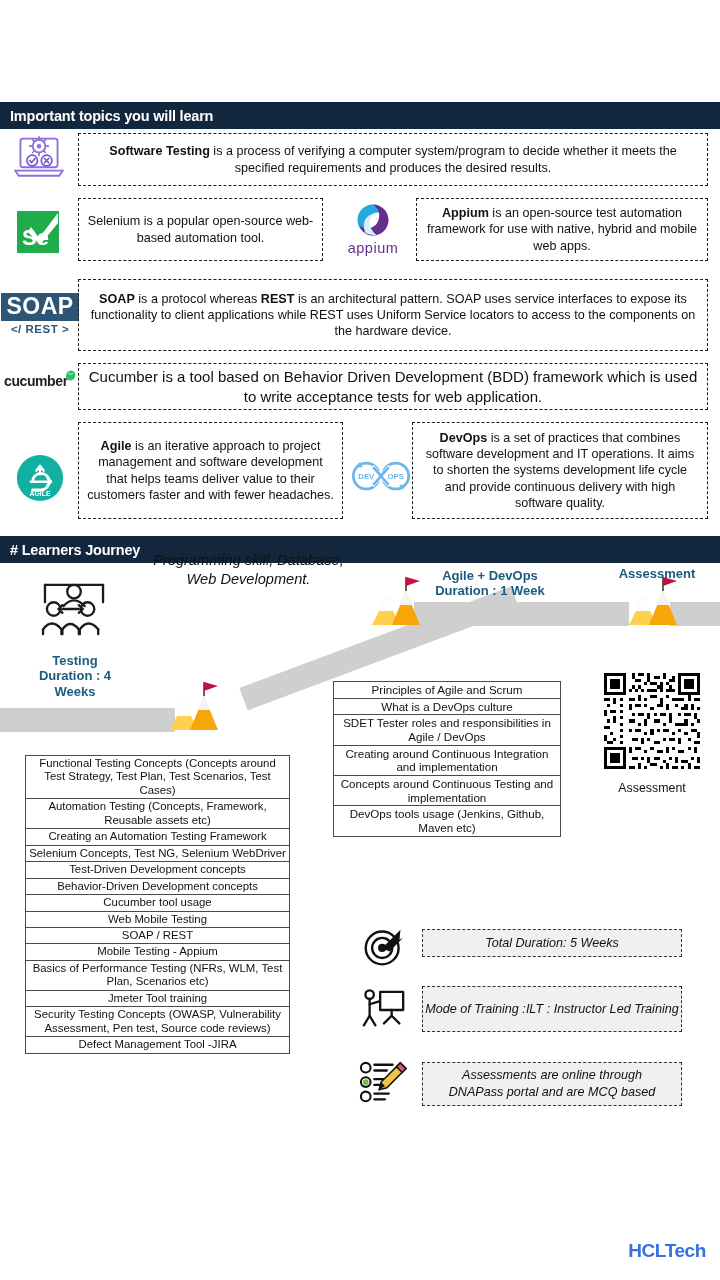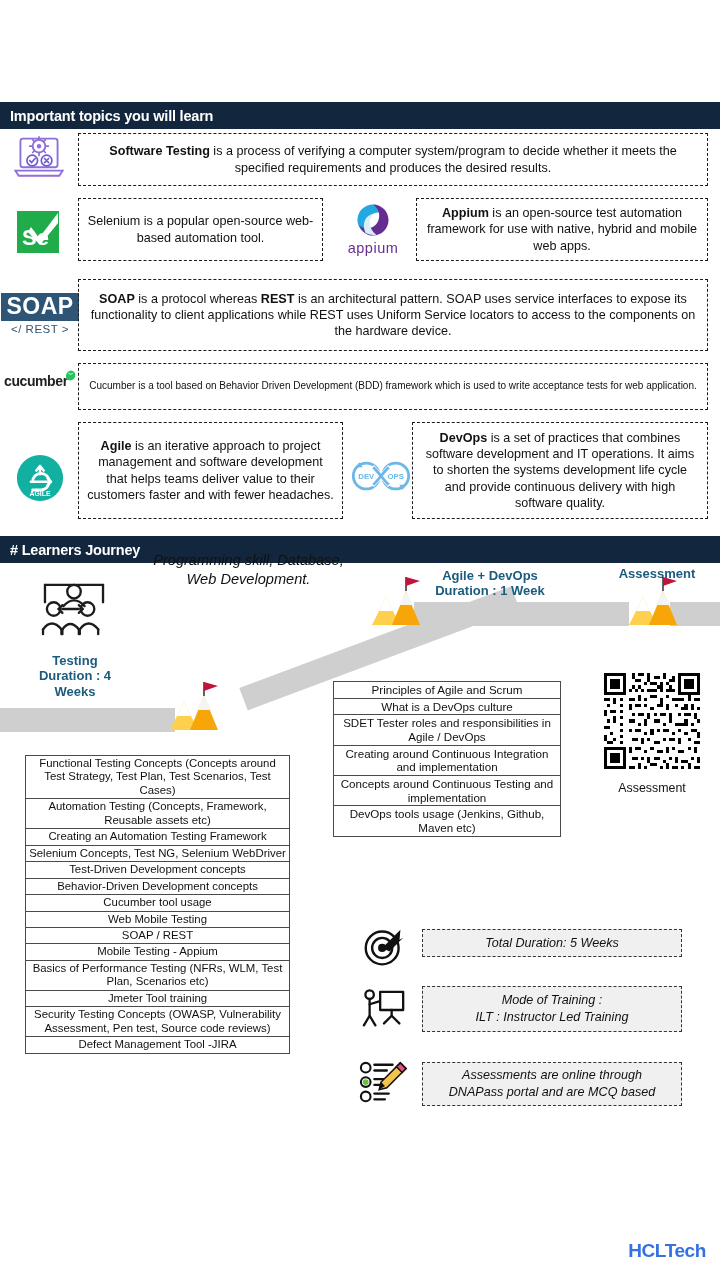--- a/index.html
+++ b/index.html
@@ -151,21 +151,21 @@
     background: #2e5575;
     color: #fff;
     font-weight: bold;
     font-size: 23px;
     letter-spacing: 0.5px;
     padding: 1px 5px 2px 5px;
     line-height: 1.05;
   }
   .rest-text {
     color: #2e5575;
-    font-weight: normal;
+    font-weight: bold;
     font-size: 11.5px;
     letter-spacing: 0.5px;
     margin-top: 2px;
   }
 
   .se-badge {
     width: 42px; height: 42px;
     background: #20ac4b;
     color: #fff;
     font-weight: bold;
@@ -263,21 +263,21 @@
   </span>
 </div>
 
 <div class="iconcell" style="left:4px; top:364px; width:72px; height:34px;">
   <span class="cucumber-word">cucumber</span>
   <svg viewBox="0 0 20 20" width="13" height="13" style="margin-left:-3px; margin-top:-12px;" aria-hidden="true">
     <ellipse cx="10" cy="10" rx="8" ry="9" fill="#22c55e" transform="rotate(25 10 10)"></ellipse>
     <path d="M6 6 q4 4 8 0" stroke="#ffffff" stroke-width="1.4" fill="none"></path>
   </svg>
 </div>
-<div class="dashbox" style="left:78px; top:363px; width:630px; height:47px; font-size:10px;">
+<div class="dashbox" style="left:78px; top:363px; width:630px; height:47px; font-size:15px;">
   <span class="t">Cucumber is a tool based on Behavior Driven Development (BDD) framework which is used to write acceptance tests for web application.</span>
 </div>
 
 <div class="iconcell" style="left:14px; top:452px; width:52px; height:52px;">
   <svg viewBox="0 0 52 52" width="48" height="48" aria-hidden="true">
     <circle cx="26" cy="26" r="25" fill="#12b0a0"></circle>
     <path d="M18 30 a9 9 0 1 1 9 9 h-9" fill="none" stroke="#ffffff" stroke-width="3" stroke-linecap="round"></path>
     <path d="M26 13 v9 M22 18 l4-5 4 5" fill="none" stroke="#ffffff" stroke-width="2.6" stroke-linecap="round" stroke-linejoin="round"></path>
     <path d="M16 30 h22 M34 26 l4 4 -4 4" fill="none" stroke="#ffffff" stroke-width="2.6" stroke-linecap="round" stroke-linejoin="round"></path>
     <text x="26" y="46" font-size="7.5" font-family="Liberation Sans, sans-serif" font-weight="bold" fill="#ffffff" text-anchor="middle">AGILE</text>
@@ -654,21 +654,21 @@
       <rect x="20" y="5" width="24" height="19"></rect>
       <path d="M32 24 V30"></path>
       <path d="M24 38 L32 30 L40 38"></path>
       <circle cx="9" cy="8" r="4.4"></circle>
       <path d="M9 13 V30"></path>
       <path d="M3 40 L9 30 L15 40"></path>
       <path d="M9 18 L19 15"></path>
     </g>
   </svg>
 </div>
-<div class="infobox" style="left:422px; top:986px; width:260px; height:46px; flex-direction:column;">
+<div class="infobox" style="left:422px; top:986px; width:260px; height:46px; flex-direction:row;">
   <span>Mode of Training :</span>
   <span>ILT : Instructor Led Training</span>
 </div>
 
 <div class="iconcell" style="left:357px; top:1058px; width:52px; height:50px;">
   <svg viewBox="0 0 52 50" width="50" height="48" aria-hidden="true">
     <g fill="none" stroke="#111" stroke-width="2.2">
       <circle cx="8" cy="9" r="5"></circle>
       <circle cx="8" cy="24" r="5"></circle>
       <circle cx="8" cy="39" r="5"></circle>

